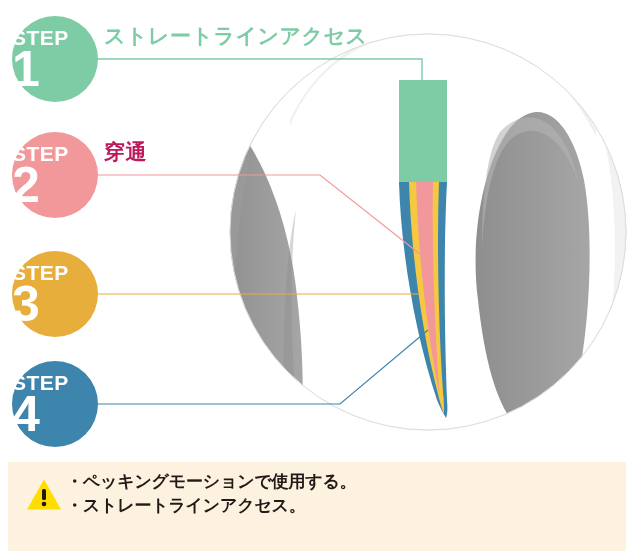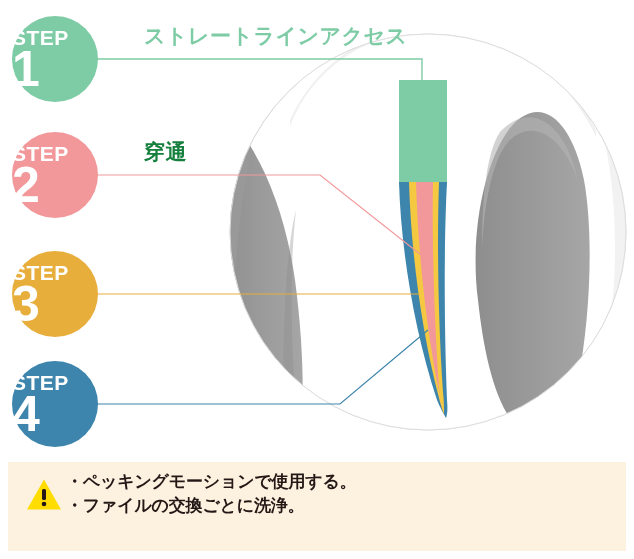--- a/index.html
+++ b/index.html
@@ -61,21 +61,20 @@
     margin-top: -4px;
   }
   .step-label {
     position: absolute;
     left: 104px;
     top: 6px;
     font-size: 21px;
     font-weight: bold;
     white-space: nowrap;
     letter-spacing: 0.5px;
-    margin-left: 40px;
   }
 
   
   #note {
     position: absolute;
     left: 8px;
     top: 462px;
     width: 618px;
     height: 89px;
     background: #fdf2e0;
@@ -240,21 +239,21 @@
       <span class="step-num">1</span>
     </div>
     <div class="step-label" style="color:#7ecca5;">ストレートラインアクセス</div>
   </div>
 
   <div class="step-row" style="top:132px;">
     <div class="step-badge" style="background:#f2989a;">
       <span class="step-word">STEP</span>
       <span class="step-num">2</span>
     </div>
-    <div class="step-label" style="color:#15803d;">穿通</div>
+    <div class="step-label" style="color:#be185d;">穿通</div>
   </div>
 
   <div class="step-row" style="top:251px;">
     <div class="step-badge" style="background:#e8ae3c;">
       <span class="step-word">STEP</span>
       <span class="step-num">3</span>
     </div>
   </div>
 
   <div class="step-row" style="top:361px;">
@@ -265,17 +264,17 @@
   </div>
 
   <div id="note">
     <svg id="note-icon" viewBox="0 0 36 33">
       <path d="M18 1.5 L35 31.5 L1 31.5 Z" fill="#ffdd00"></path>
       <rect x="16" y="11" width="4" height="11" rx="1.6" fill="#231815"></rect>
       <circle cx="18" cy="26" r="2.3" fill="#231815"></circle>
     </svg>
     <div id="note-lines">
       <div class="note-line">・ペッキングモーションで使用する。</div>
-      <div class="note-line">・ファイルの交換ごとに洗浄。</div>
+      <div class="note-line">・ストレートラインアクセス。</div>
     </div>
   </div>
 
 </div>
 
 </body></html>

